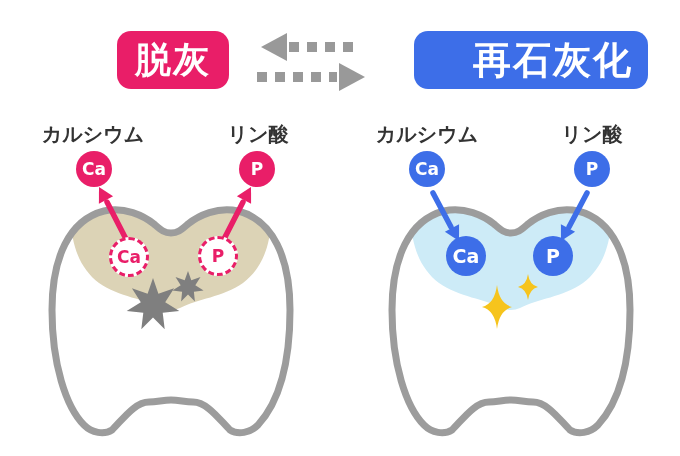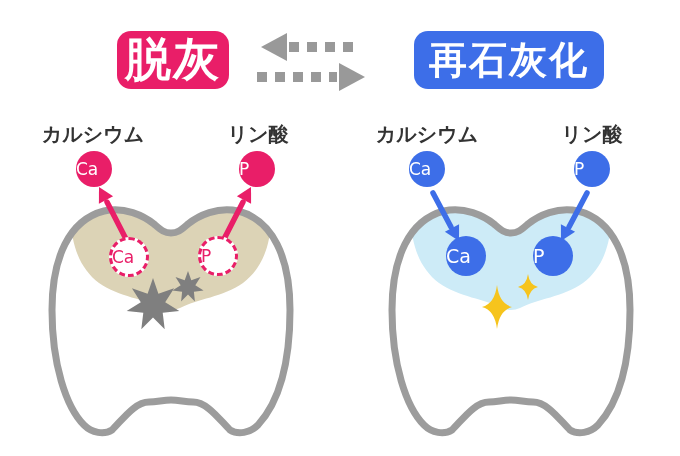--- a/index.html
+++ b/index.html
@@ -5,22 +5,22 @@
   html,body{margin:0;padding:0;background:#fff;}
   .canvas{
     position:relative;width:680px;height:456px;background:#ffffff;
     overflow:hidden;font-family:"DejaVu Sans","Liberation Sans",sans-serif;
   }
   
   .badge{
     position:absolute;display:flex;align-items:center;justify-content:center;
     color:#fff;font-weight:bold;border-radius:14px;letter-spacing:2px;
   }
-  .badge.pink{left:117px;top:31px;width:112px;height:58px;background:var(--pink);font-size:46px;}
-  .badge.blue{left:414px;top:31px;width:190px;height:58px;background:var(--blue);font-size:38px;}
+  .badge.pink{left:117px;top:31px;width:112px;height:58px;background:var(--pink);font-size:36px;}
+  .badge.blue{left:414px;top:31px;width:190px;height:58px;background:var(--blue);font-size:38px;padding-left:44px;}
   
   svg.layer{position:absolute;left:0;top:0;width:680px;height:456px;}
   .tooth-body{fill:#ffffff;}
   .tooth-line{fill:none;stroke:var(--tooth-outline);stroke-width:7;stroke-linejoin:round;stroke-linecap:round;}
   .lesion{fill:var(--lesion-tan);}
   .remin{fill:var(--remineralized-blue);}
   .decay{fill:var(--decay-star-gray);}
   .sparkle{fill:var(--sparkle-yellow);}
   .ex-dash{stroke:var(--exchange-arrow-gray);stroke-width:10;stroke-dasharray:10 8;fill:none;}
   .ex-head{fill:var(--exchange-arrow-gray);}
@@ -28,21 +28,21 @@
   .mhead-pink{fill:var(--pink);}
   .mline-blue{stroke:var(--blue);stroke-width:5.5;stroke-linecap:round;fill:none;}
   .mhead-blue{fill:var(--blue);}
   
   .mlabel{
     position:absolute;width:130px;text-align:center;font-size:20px;font-weight:600;
     color:var(--label-text);
   }
   
   .ion{
-    position:absolute;border-radius:50%;text-align:left;font-weight:normal;box-sizing:border-box;
+    position:absolute;border-radius:50%;text-align:center;font-weight:bold;box-sizing:border-box;
   }
   .ion.out{width:36px;height:36px;line-height:36px;font-size:17px;color:#fff;}
   .ion.out.pink{background:var(--pink);}
   .ion.out.blue{background:var(--blue);}
   .ion.dashed{
     width:40px;height:40px;line-height:34px;font-size:17px;background:#fff;
     border:3px dashed var(--pink);color:var(--pink);
   }
   .ion.solid{width:40px;height:40px;line-height:40px;font-size:19px;background:var(--blue);color:#fff;}
 </style>

